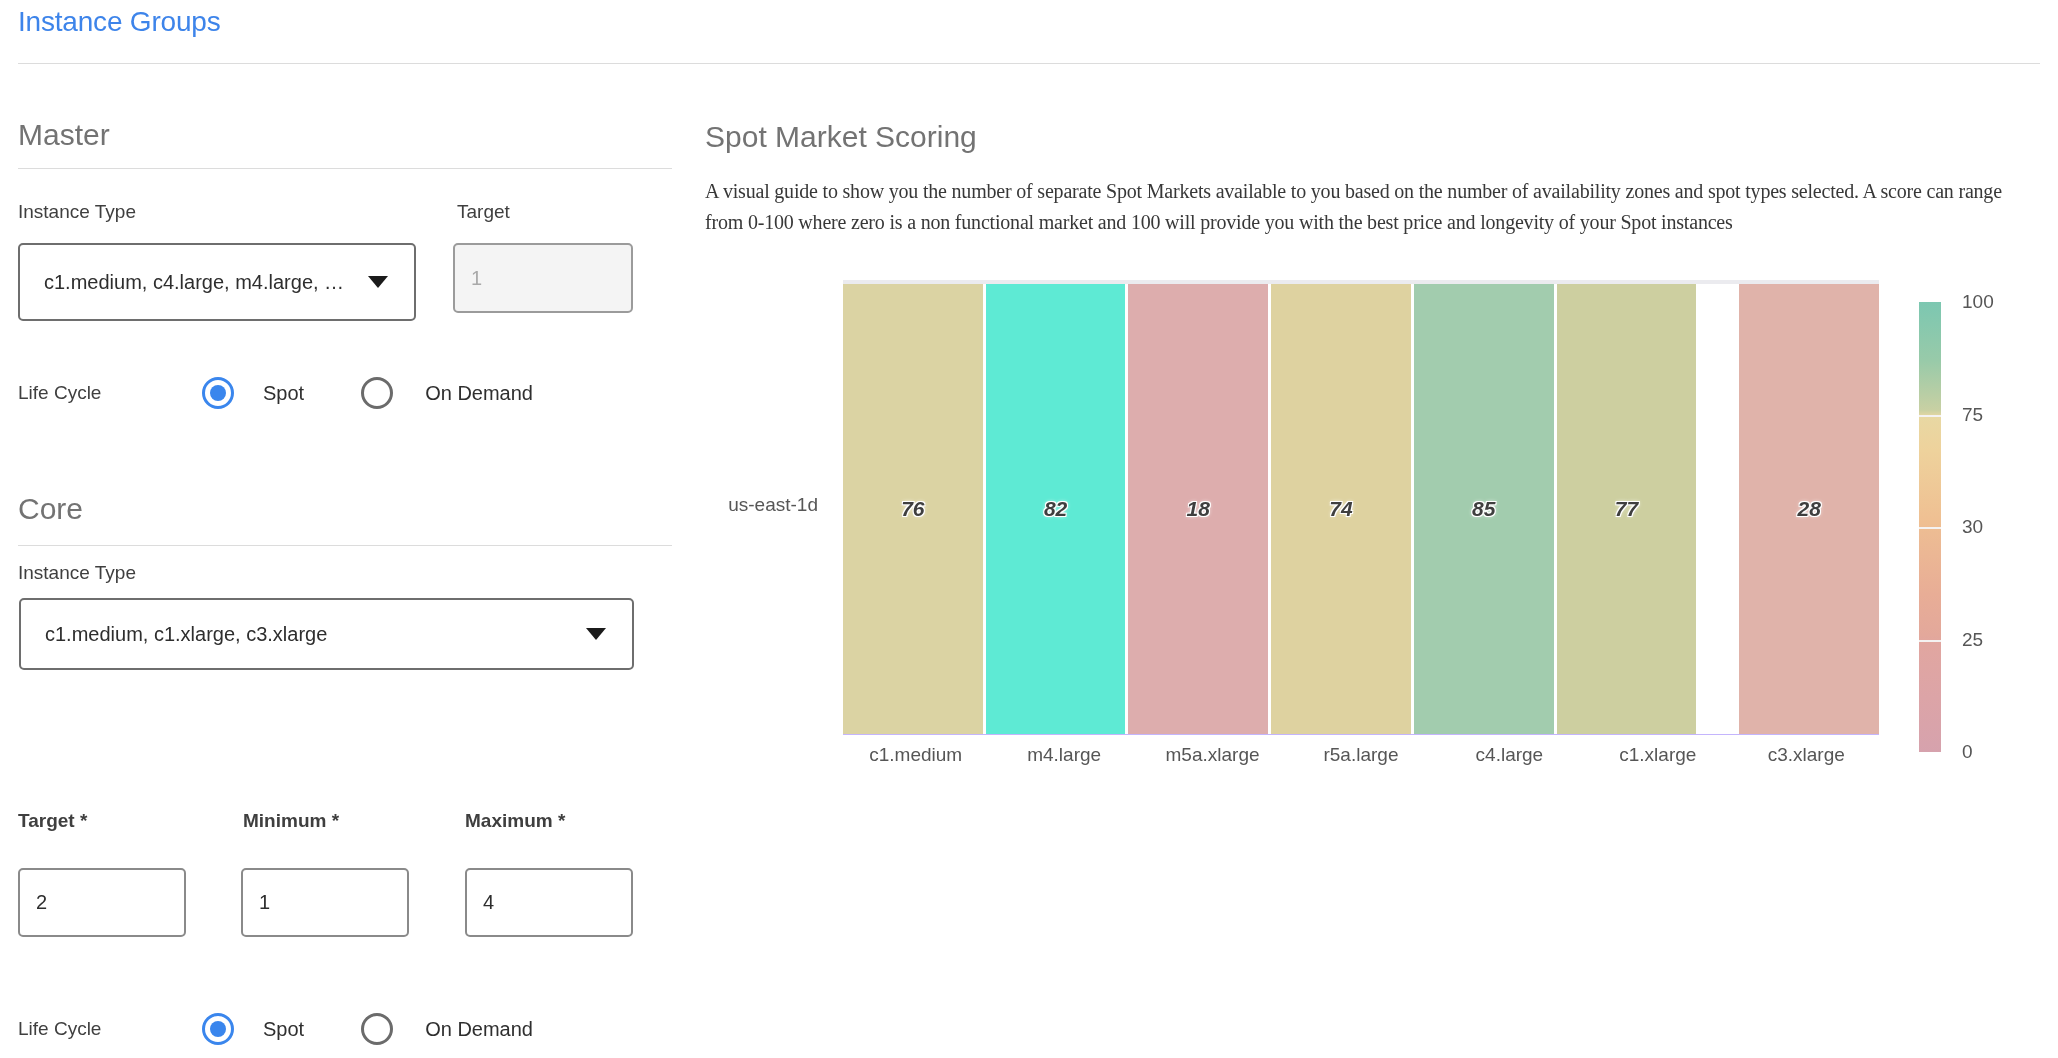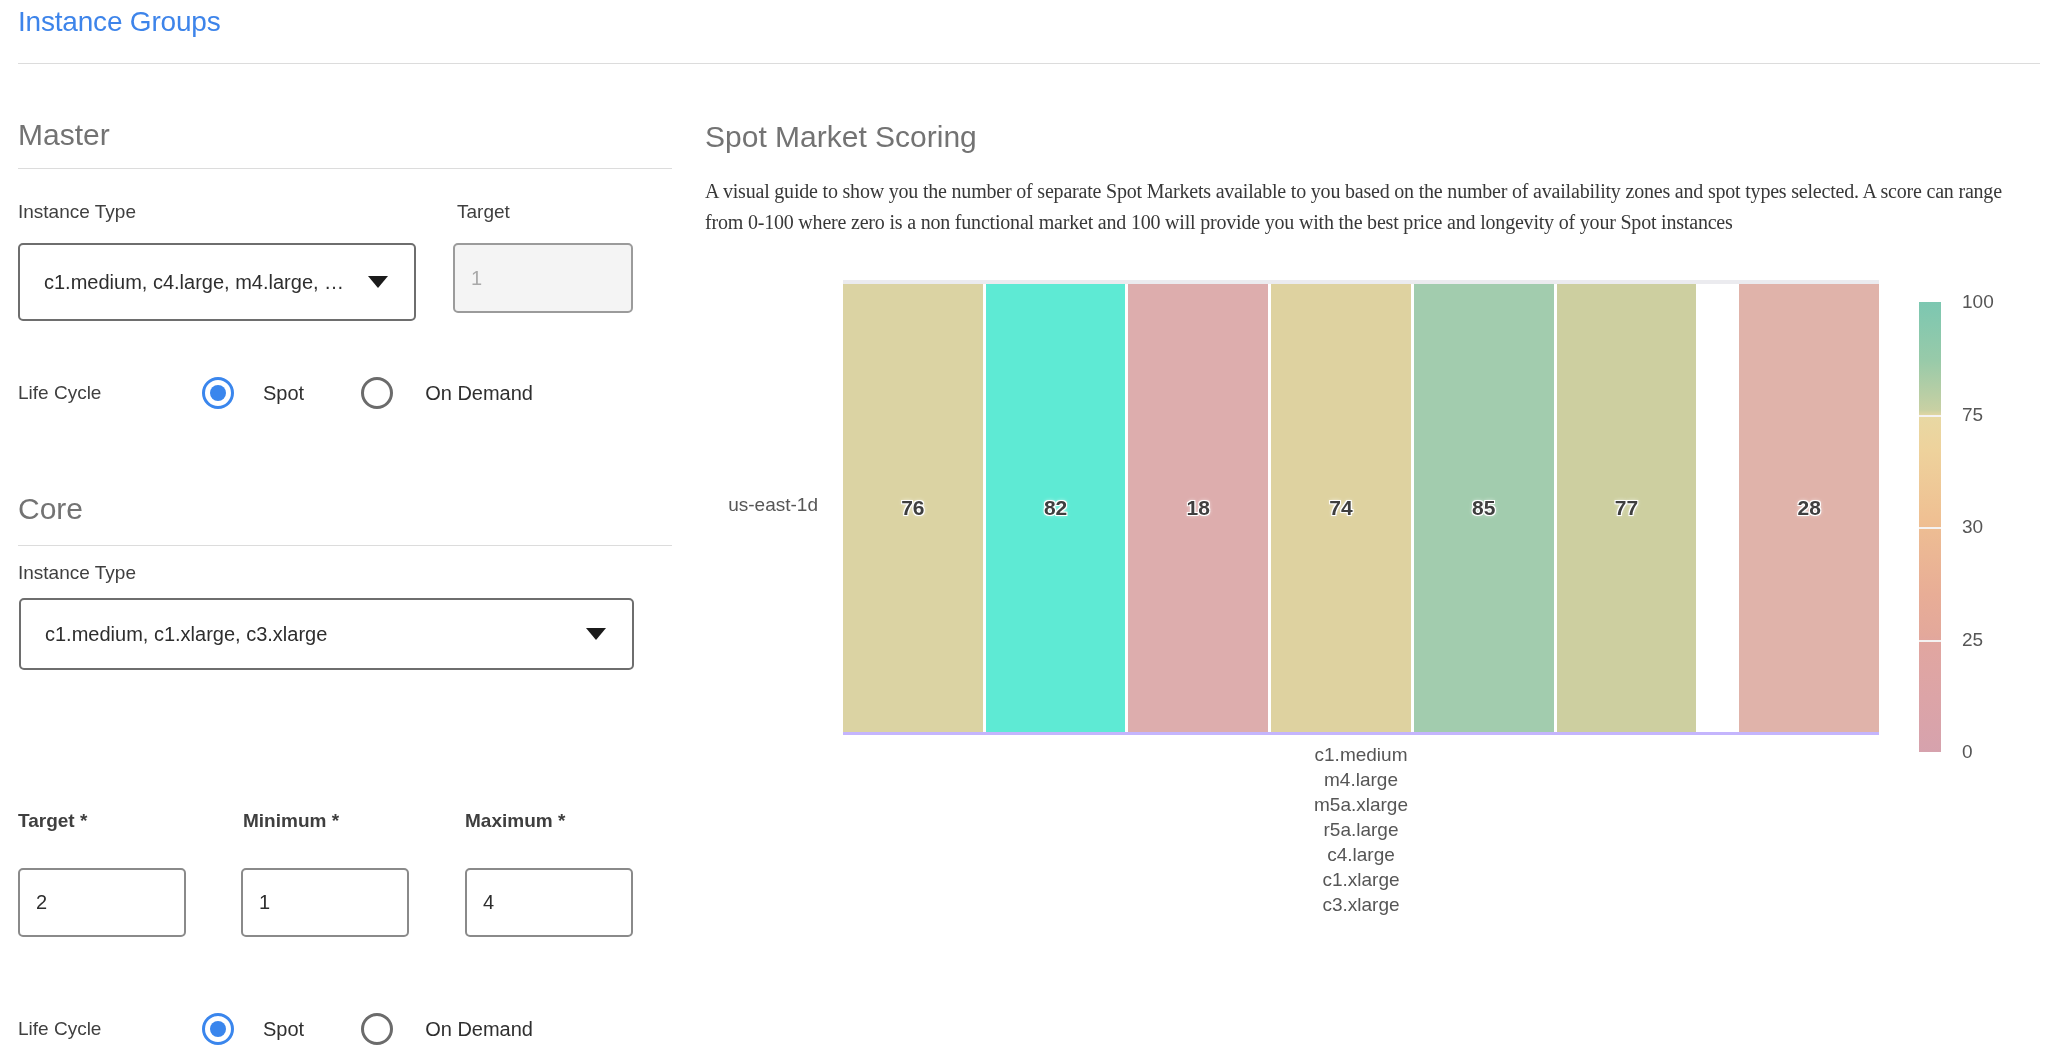--- a/index.html
+++ b/index.html
@@ -29,26 +29,26 @@
          background:#fff;position:relative;cursor:pointer;flex:0 0 auto;}
   .radio.selected{border-color:#3a86ed;}
   .radio.selected::after{content:"";position:absolute;left:50%;top:50%;width:16px;height:16px;
          border-radius:50%;background:#3a86ed;transform:translate(-50%,-50%);}
   .radio-label{font-size:20px;color:#2f2f2f;}
 
   .desc{font-size:20px;line-height:31px;color:#383838;letter-spacing:-0.2px;font-family:Liberation Serif, serif;}
 
   
   .hm-wrap{left:843px;top:280px;width:1036px;height:455px;box-sizing:border-box;
-           border-top:4px solid #ebebef;border-bottom:3px solid #c4b5fd;
-           display:flex;gap:3px;background:#fff;}
+           border-top:4px solid #ebebef;border-bottom:1px solid #c4b5fd;
+           display:flex;gap:3px;background:#fff;font-style:italic;}
   .hm-cell{flex:1 1 0;display:flex;align-items:center;justify-content:center;}
   .hm-val{font-size:21px;font-weight:700;color:#3f3f3f;
           text-shadow:-1px -1px 0 #fff,1px -1px 0 #fff,-1px 1px 0 #fff,1px 1px 0 #fff,0 0 4px #fff;}
-  .hm-xlabels{left:843px;top:744px;width:1036px;display:flex;gap:3px;flex-direction:column;}
+  .hm-xlabels{left:843px;top:744px;width:1036px;display:flex;gap:3px;}
   .hm-xlabel{flex:1 1 0;text-align:center;font-size:19px;color:#565656;}
   .hm-ylabel{left:698px;top:494px;width:120px;text-align:right;font-size:19px;color:#565656;}
 
   .cbar{left:1919px;top:302px;width:22px;height:450px;
         background:linear-gradient(to bottom,
           #7cc7b1 0%, #98caa9 13%, #c8d0a3 24%, #e8d8a3 25.5%, #eed29c 33%,
           #efbf92 49%, #edbc93 51%, #e8ad96 65%, #e3a89b 74%, #e1a6a0 76%,
           #dca4a7 88%, #d6a2ad 100%);}
   .cbar-line{position:absolute;left:0;width:100%;height:2px;background:#f4f2f2;}
   .cbar-ticks{left:1962px;top:302px;width:60px;height:450px;}

